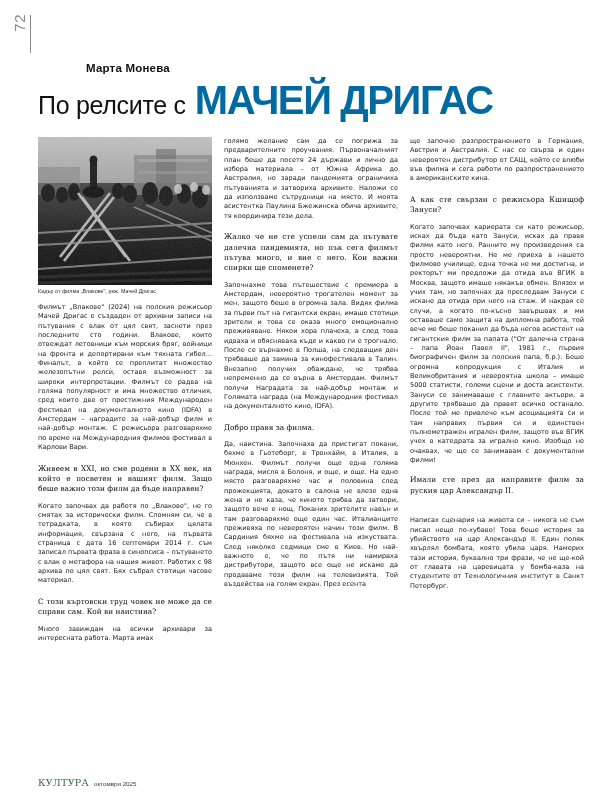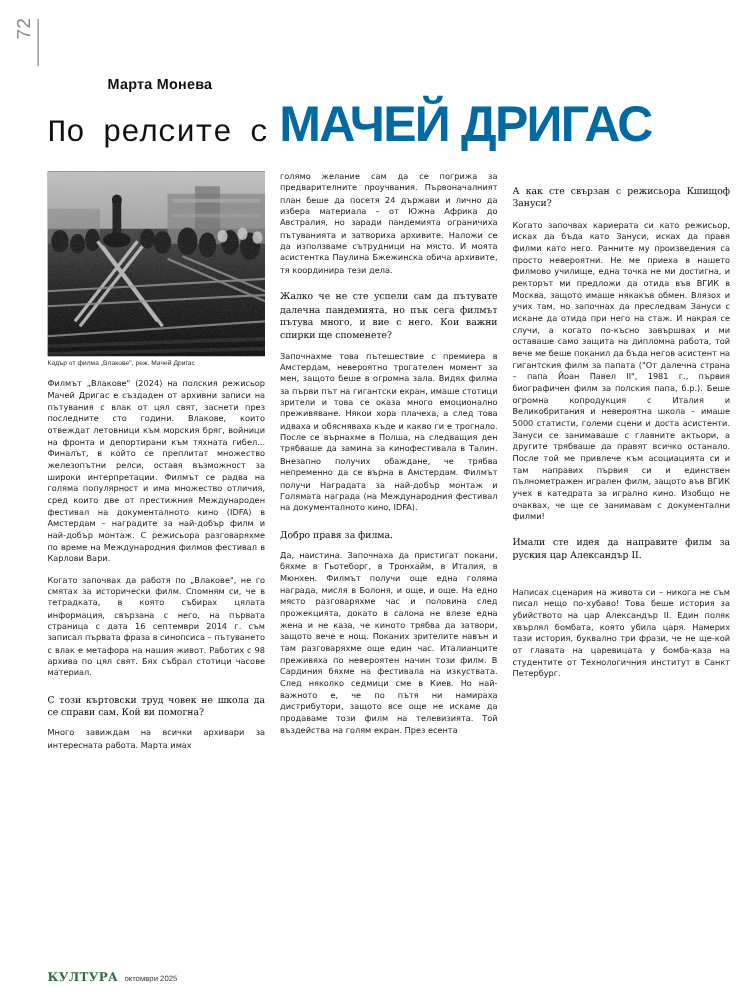--- a/index.html
+++ b/index.html
@@ -33,21 +33,21 @@
     font-size:11.5px; font-weight:bold; color:#111;
     letter-spacing:.2px;
     padding-left:48px;
   }
   .headline {
     margin-top:7px;
     display:flex; align-items:baseline; gap:9px;
     white-space:nowrap;
   }
   .headline-light {
-    font-family:Liberation Mono, monospace;
+    font-family:Liberation Sans, sans-serif;
     font-size:25px; font-weight:400; color:#111;
     letter-spacing:-.3px;
   }
   .headline-bold {
     font-family:"Liberation Sans", sans-serif;
     font-size:40px; font-weight:bold; color:#0369a1;
     letter-spacing:-1.4px; line-height:.95;
   }
 
   
@@ -96,21 +96,21 @@
   }
   .q.compact { margin-top:10px; }
 
   
   .footer {
     position:absolute; left:38px; bottom:12px;
     display:flex; align-items:baseline; gap:5px;
   }
   .footer-logo {
     font-family:"DejaVu Serif", serif;
-    font-weight:bold; font-size:9.5px;
+    font-weight:normal; font-size:9.5px;
     color:#2f6b3f; letter-spacing:.3px;margin-top:24px;
   }
   .footer-date {
     font-family:"Liberation Sans", sans-serif;
     font-size:6.2px; color:#3a3a3a;
   }
 </style>
 </head>
 <body>
 
@@ -196,37 +196,39 @@
           <line x1="0" y1="140" x2="174" y2="134"></line>
           <line x1="0" y1="146" x2="174" y2="142"></line>
         </g>
         <rect width="174" height="148" filter="url(#grain)" opacity=".17"></rect>
         <rect width="174" height="148" fill="#000" opacity=".06"></rect>
       </svg>
     </div>
     <div class="caption">Кадър от филма „Влакове", реж. Мачей Дригас</div>
 
     <p class="para first">Филмът „Влакове" (2024) на полския режисьор Мачей Дригас е създаден от архивни записи на пътувания с влак от цял свят, заснети през последните сто години. Влакове, които отвеждат летовници към морския бряг, войници на фронта и депортирани към тяхната гибел... Финалът, в който се преплитат множество железопътни релси, оставя възможност за широки интерпретации. Филмът се радва на голяма популярност и има множество отличия, сред които две от престижния Международен фестивал на документалното кино (IDFA) в Амстердам – наградите за най-добър филм и най-добър монтаж. С режисьора разговаряхме по време на Международния филмов фестивал в Карлови Вари.</p>
+    <p class="q">Живеем в XXI, но сме родени в XX век, на който е посветен и вашият филм. Защо беше важно този филм да бъде направен?</p>
     <p class="para">Когато започвах да работя по „Влакове", не го смятах за исторически филм. Спомням си, че в тетрадката, в която събирах цялата информация, свързана с него, на първата страница с дата 16 септември 2014 г. съм записал първата фраза в синопсиса – пътуването с влак е метафора на нашия живот. Работих с 98 архива по цял свят. Бях събрал стотици часове материал.</p>
-    <p class="q">С този къртовски труд човек не школа да се справи сам. Кой ви помогна?</p>
+    <p class="q">С този къртовски труд човек не може да се справи сам. Кой ви наистина?</p>
     <p class="para">Много завиждам на всички архивари за интересната работа. Марта имах</p>
   </div>
 
   <div class="col">
     <p class="para" style="margin-top:0">голямо желание сам да се погрижа за предварителните проучвания. Първоначалният план беше да посетя 24 държави и лично да избера материала – от Южна Африка до Австралия, но заради пандемията ограничиха пътуванията и затвориха архивите. Наложи се да използваме сътрудници на място. И моята асистентка Паулина Бжежинска обича архивите, тя координира тези дела.</p>
     <p class="q">Жалко че не сте успели сам да пътувате далечна пандемията, но пък сега филмът пътува много, и вие с него. Кои важни спирки ще споменете?</p>
     <p class="para">Започнахме това пътешествие с премиера в Амстердам, невероятно трогателен момент за мен, защото беше в огромна зала. Видях филма за първи път на гигантски екран, имаше стотици зрители и това се оказа много емоционално преживяване. Някои хора плачеха, а след това идваха и обясняваха къде и какво ги е трогнало. После се върнахме в Полша, на следващия ден трябваше да замина за кинофестивала в Талин. Внезапно получих обаждане, че трябва непременно да се върна в Амстердам. Филмът получи Наградата за най-добър монтаж и Голямата награда (на Международния фестивал на документалното кино, IDFA).</p>
     <p class="q">Добро правя за филма.</p>
     <p class="para">Да, наистина. Започнаха да пристигат покани, бяхме в Гьотеборг, в Тронхайм, в Италия, в Мюнхен. Филмът получи още една голяма награда, мисля в Болоня, и още, и още. На едно място разговаряхме час и половина след прожекцията, докато в салона не влезе една жена и не каза, че киното трябва да затвори, защото вече е нощ. Поканих зрителите навън и там разговаряхме още един час. Италианците преживяха по невероятен начин този филм. В Сардиния бяхме на фестивала на изкуствата. След няколко седмици сме в Киев. Но най-важното е, че по пътя ни намираха дистрибутори, защото все още не искаме да продаваме този филм на телевизията. Той въздейства на голям екран. През есента</p>
   </div>
 
   <div class="col">
+    <p class="para" style="margin-top:0">ще започне разпространението в Германия, Австрия и Австралия. С нас се свърза и един невероятен дистрибутор от САЩ, който се влюби във филма и сега работи по разпространението в американските кина.</p>
     <p class="q">А как сте свързан с режисьора Кшищоф Зануси?</p>
     <p class="para">Когато започвах кариерата си като режисьор, исках да бъда като Зануси, исках да правя филми като него. Ранните му произведения са просто невероятни. Не ме приеха в нашето филмово училище, една точка не ми достигна, и ректорът ми предложи да отида във ВГИК в Москва, защото имаше някакъв обмен. Влязох и учих там, но започнах да преследвам Зануси с искане да отида при него на стаж. И накрая се случи, а когато по-късно завършвах и ми оставаше само защита на дипломна работа, той вече ме беше поканил да бъда негов асистент на гигантския филм за папата ("От далечна страна – папа Йоан Павел II", 1981 г., първия биографичен филм за полския папа, б.р.). Беше огромна копродукция с Италия и Великобритания и невероятна школа – имаше 5000 статисти, големи сцени и доста асистенти. Зануси се занимаваше с главните актьори, а другите трябваше да правят всичко останало. После той ме привлече към асоциацията си и там направих първия си и единствен пълнометражен игрален филм, защото във ВГИК учех в катедрата за игрално кино. Изобщо не очаквах, че ще се занимавам с документални филми!</p>
-    <p class="q compact">Имали сте идея да направите филм за руския цар Александър II.</p>
+    <p class="q compact">Имали сте през да направите филм за руския цар Александър II.</p>
     <p class="para tight">Написах сценария на живота си – никога не съм писал нещо по-хубаво! Това беше история за убийството на цар Александър II. Един поляк хвърлял бомбата, която убила царя. Намерих тази история, буквално три фрази, че не ще-кой от главата на царевицата у бомба-каза на студентите от Технологичния институт в Санкт Петербург.</p>
   </div>
 
 </div>
 
 <div class="footer">
   <span class="footer-logo" style="color: rgb(47, 107, 63);">КУЛТУРА</span>
   <span class="footer-date">октомври 2025</span>
 </div>
 

